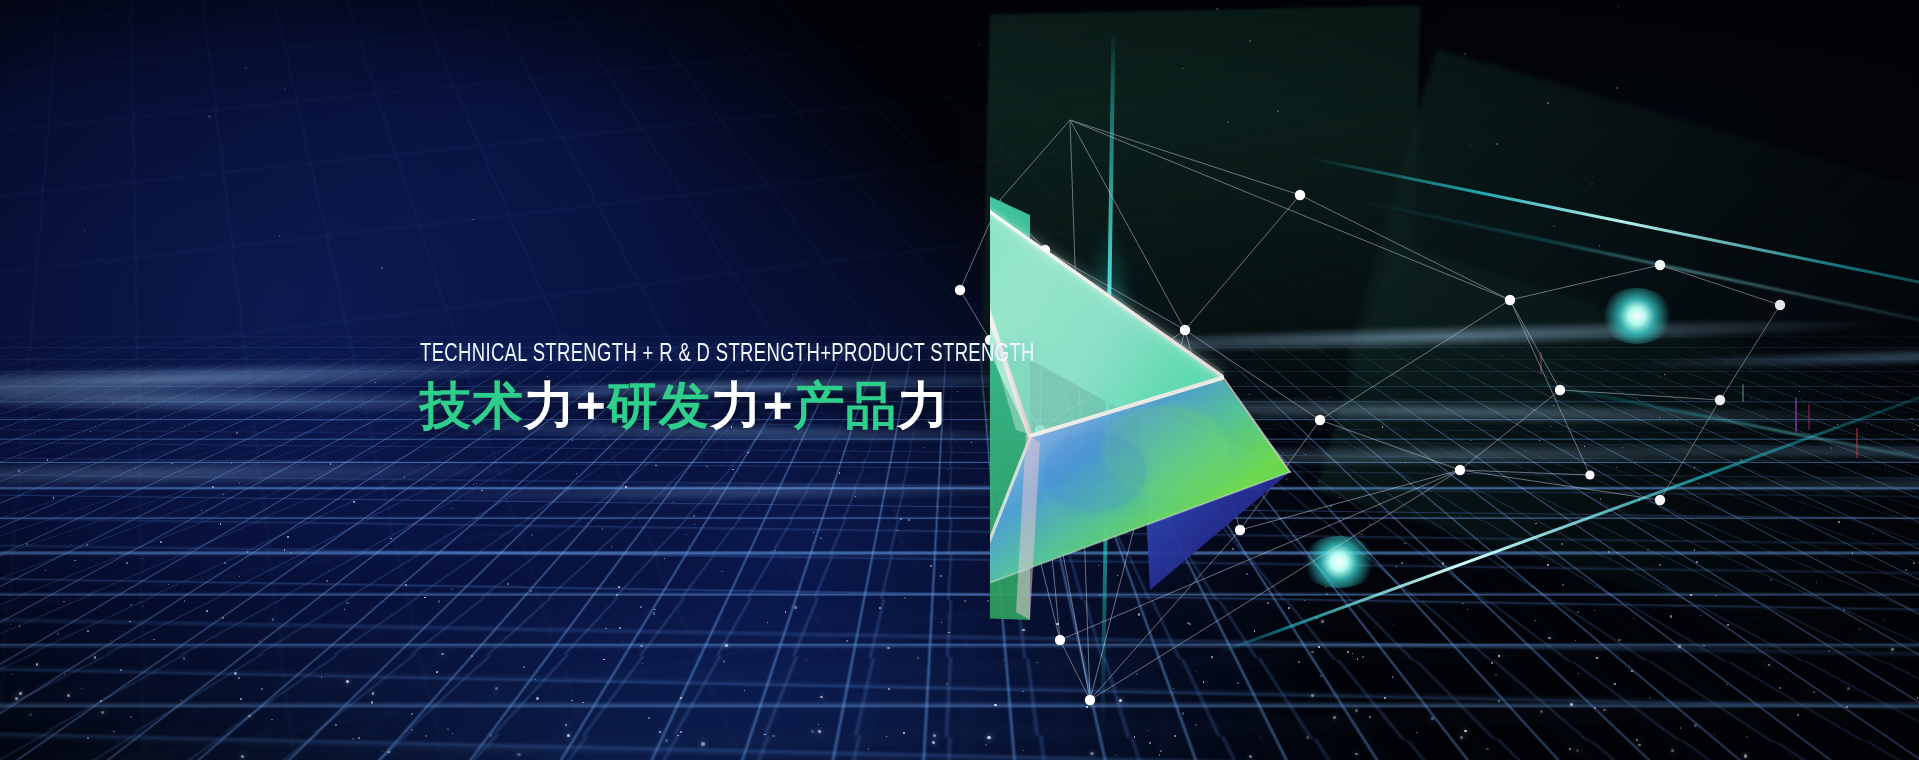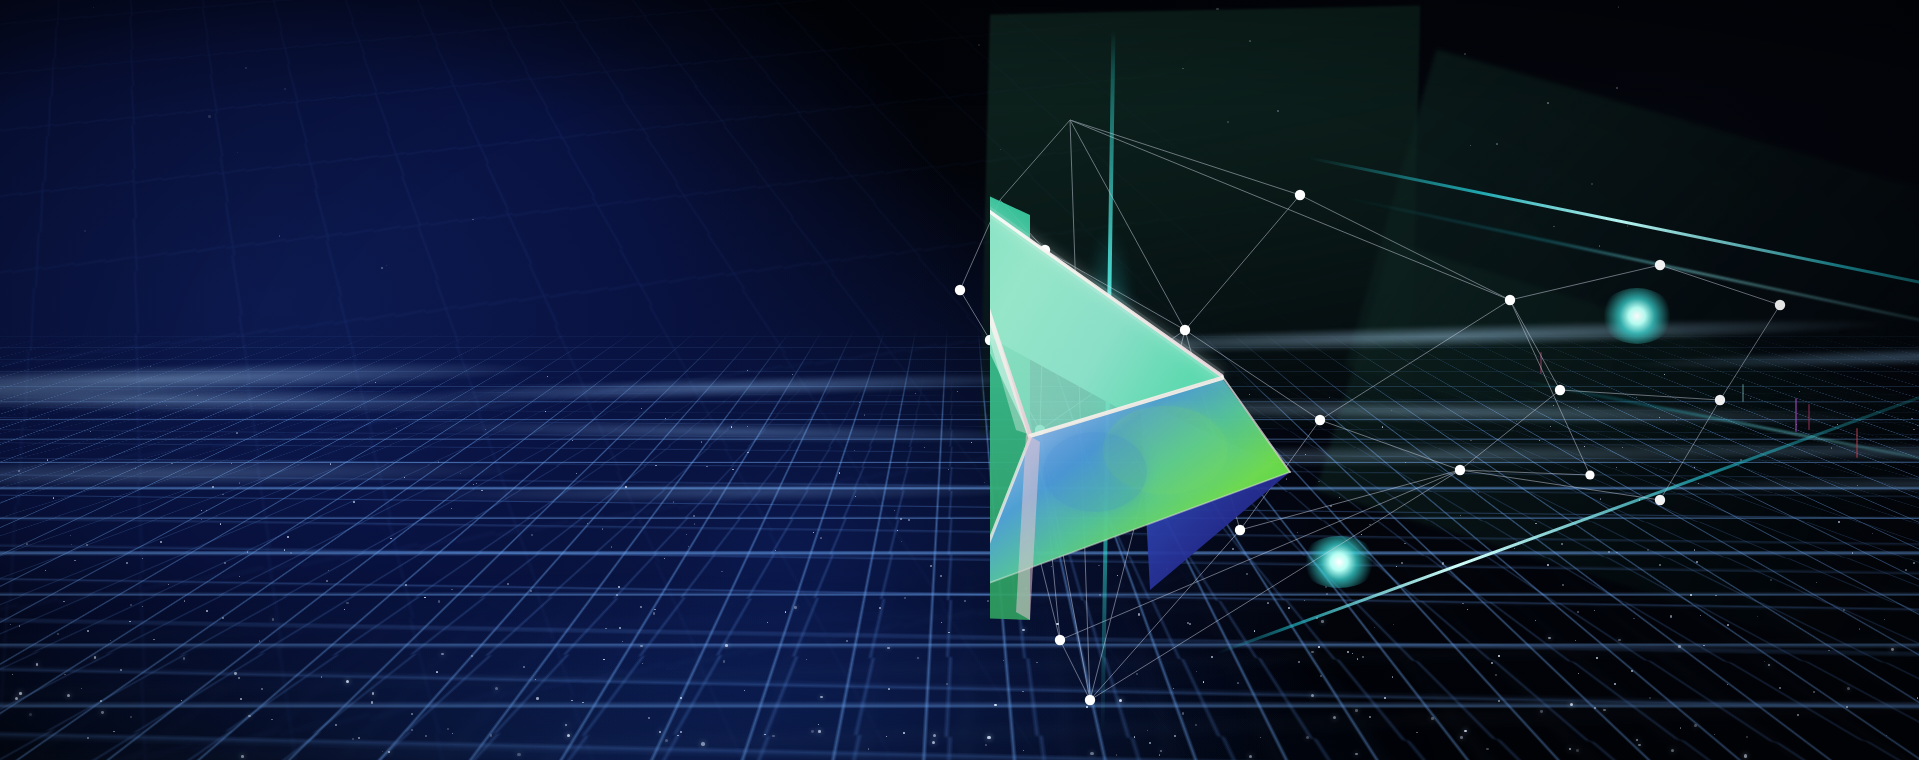--- a/index.html
+++ b/index.html
@@ -834,15 +834,19 @@
       <path d="M40 318 L-20 470" stroke-width="3.2" opacity="0.78"></path>
       <path d="M-20 470 L300 352" stroke-width="1.6" opacity="0.45"></path>
     </g>
 
     <polygon points="36,314 50,322 40,500 26,492" fill="#e6c4d4" opacity="0.55"></polygon>
     <polygon points="-48,56 -38,62 38,314 26,310" fill="#ffffff" opacity="0.35"></polygon>
 
     <path d="M-48 58 L232 256" stroke="#ffffff" stroke-width="9" fill="none" opacity="0.22" filter="url(#softGlow)"></path>
   </svg>
 
+  <div class="text-block">
+    <div class="eyebrow">TECHNICAL STRENGTH + R &amp; D STRENGTH+PRODUCT STRENGTH</div>
+    <div class="headline" id="headline"><span class="seg-green">技术</span><span class="seg-white">力</span><span class="seg-white">+</span><span class="seg-green">研发</span><span class="seg-white">力</span><span class="seg-white">+</span><span class="seg-green">产品</span><span class="seg-white">力</span></div>
+  </div>
 
   <div class="layer vignette"></div>
 </div>
 
 </body></html>

